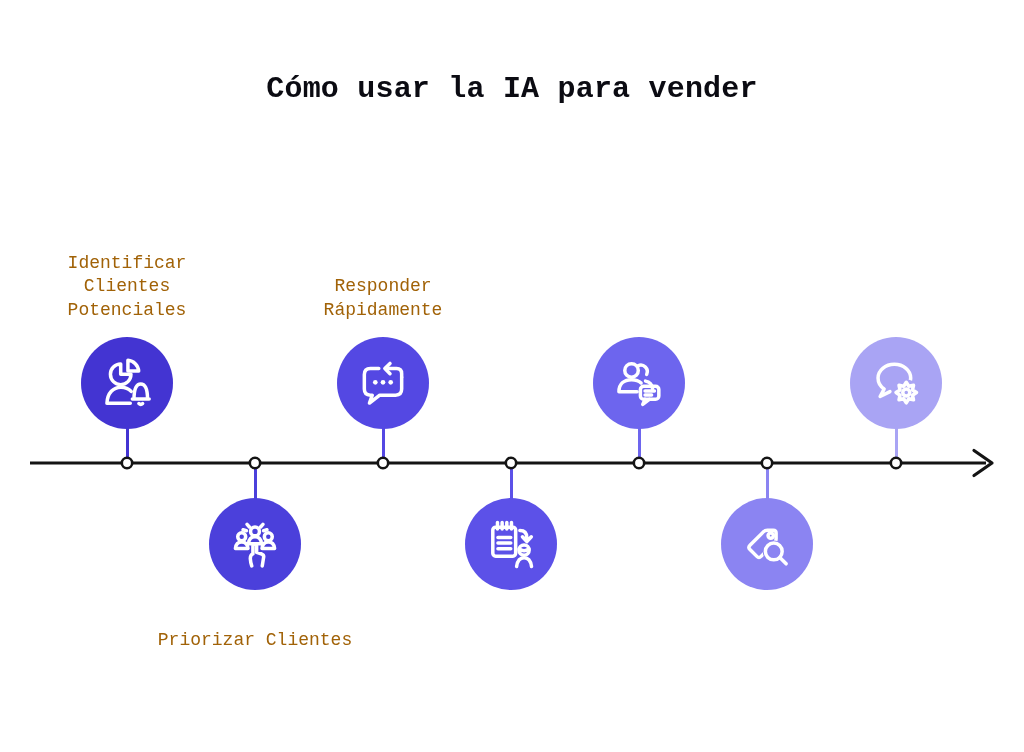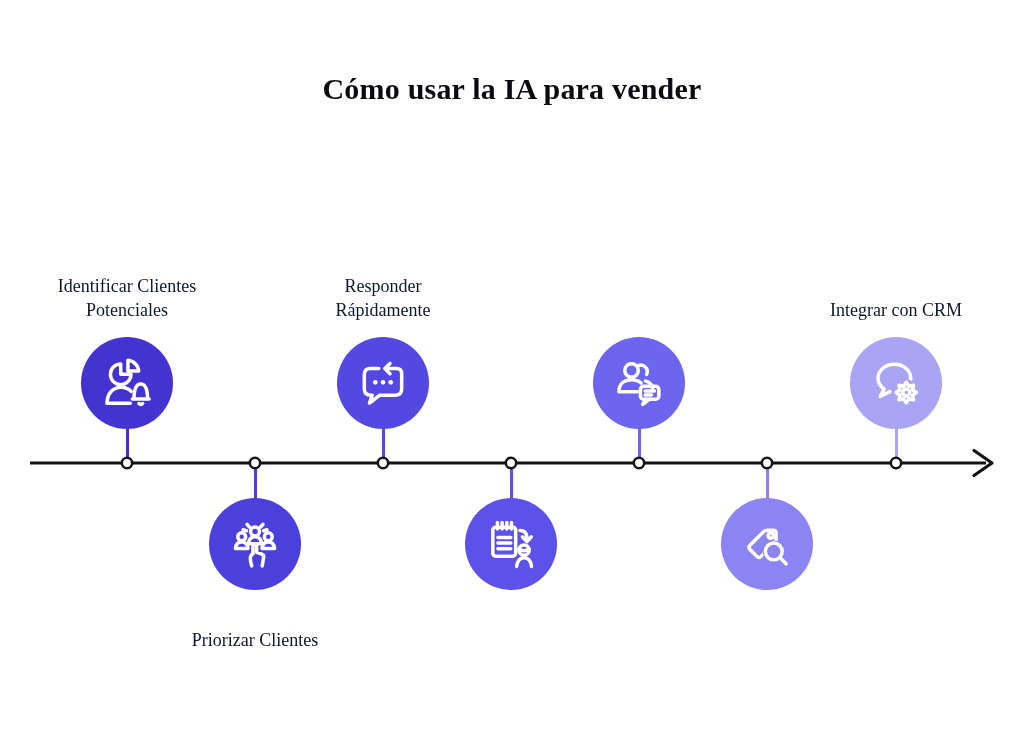--- a/index.html
+++ b/index.html
@@ -1,21 +1,21 @@
 <!DOCTYPE html>
 <html><head>
 <meta charset="utf-8">
 <style>
   html,body{margin:0;padding:0;background:#ffffff;}
   .stage{position:relative;width:1024px;height:752px;background:#ffffff;overflow:hidden;
-         font-family:Liberation Serif, serif;}
+         font-family:Liberation Mono, monospace;}
   .title{position:absolute;top:72px;left:0;width:100%;text-align:center;
          font-size:30px;font-weight:700;color:#0b0b12;letter-spacing:.2px;}
   .node-label{position:absolute;width:240px;text-align:center;font-size:18px;
-         color:#0f172a;line-height:1.3;z-index:3;}
+         color:#a16207;line-height:1.3;z-index:3;}
   .node-label span{display:inline-block;}
   .lbl-top{bottom:430px;}
   .lbl-bottom{top:613px;}
   .bubble{position:absolute;width:92px;height:92px;border-radius:50%;
          display:flex;align-items:center;justify-content:center;z-index:3;}
   .bubble svg{width:56px;height:56px;display:block;}
   .connector{position:absolute;width:3px;z-index:1;}
   .conn-top{top:426px;height:39px;}
   .conn-bottom{top:461px;height:40px;}
   .axis{position:absolute;left:0;top:0;z-index:2;pointer-events:none;}
@@ -124,23 +124,20 @@
   <div class="bubble c6" style="left:721px;top:498px;">
     <svg viewBox="0 0 24 24">
       <path class="ic" d="M4.7 12.55 L10.45 6.8 Q11.15 6.1 12.15 6.1 L14.7 6.1 Q15.9 6.1 15.9 7.3 L15.9 9.85 Q15.9 10.85 15.2 11.55 L9.45 17.3 Q8.55 18.2 7.65 17.3 L4.7 14.35 Q3.8 13.45 4.7 12.55 Z"></path>
       <circle class="ic" cx="13.6" cy="8.4" r="1.15"></circle>
       <circle cx="14.9" cy="15.2" r="4.7" fill="#8b84f2" stroke="none"></circle>
       <circle class="ic" cx="14.9" cy="15.2" r="3.6"></circle>
       <path class="ic" d="M17.5 17.8 L20.2 20.5"></path>
     </svg>
   </div>
 
-  <div class="node-label lbl-top" style="left:776px;">
-    <span>Integrar con CRM</span>
-  </div>
   <div class="bubble c7" style="left:850px;top:337px;">
     <svg viewBox="0 0 24 24">
       <path class="ic" d="M9.4 15.7 L5.2 17.8 L6.9 14.6 C5.3 13.5 4.3 11.8 4.3 9.9 C4.3 6.6 7.4 4 11.3 4 C15.2 4 18.3 6.6 18.3 9.9 C18.3 11.2 17.8 12.4 17 13.4"></path>
       <circle cx="16.4" cy="16.1" r="5.6" fill="#a9a4f4" stroke="none"></circle>
       <path class="ic" d="M20.8 16.1 L19.08 17.21 L19.51 19.21 L17.51 18.78 L16.4 20.5 L15.29 18.78 L13.29 19.21 L13.72 17.21 L12 16.1 L13.72 14.99 L13.29 12.99 L15.29 13.42 L16.4 11.7 L17.51 13.42 L19.51 12.99 L19.08 14.99 Z"></path>
       <circle class="ic" cx="16.4" cy="16.1" r="1.5"></circle>
     </svg>
   </div>
 
 </div>

